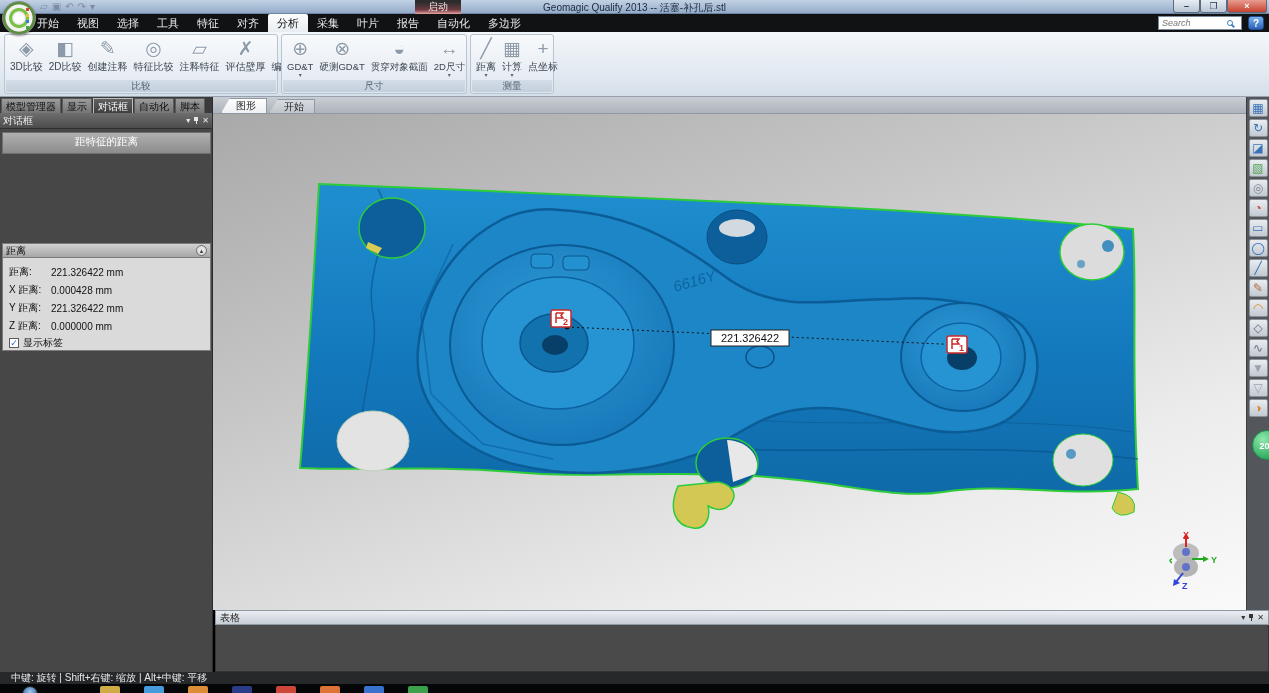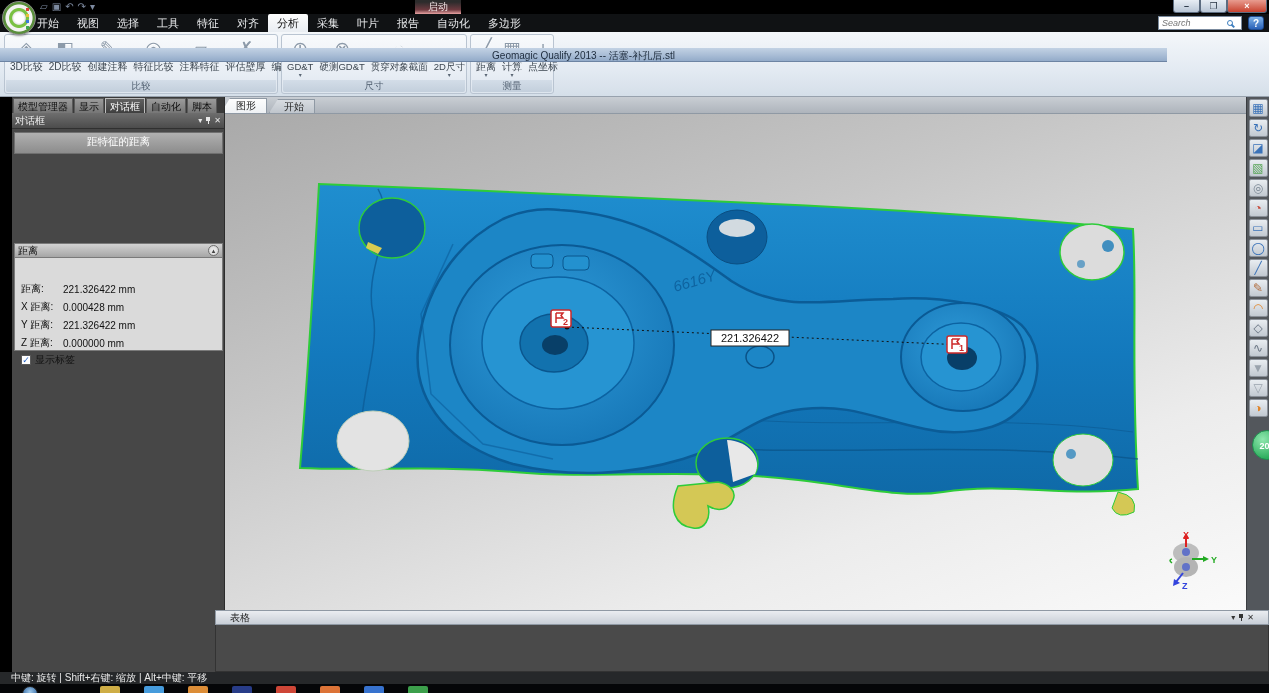--- a/index.html
+++ b/index.html
@@ -1,21 +1,21 @@
 <!DOCTYPE html>
 <html><head>
 <meta charset="utf-8">
 <style>
   * { margin:0; padding:0; box-sizing:border-box; }
   html,body { width:1269px; height:693px; overflow:hidden;
     font-family:"Liberation Sans","DejaVu Sans",sans-serif; background:#000; }
   
-  #titlebar { position:absolute; left:0; top:0; width:1167px; height:14px;
+  #titlebar { position:absolute; left:0; top:0; width:1269px; height:14px;
     background:linear-gradient(180deg,#c2d2e4 0%,#a9bdd6 55%,#93abc9 100%);
-    border-bottom:1px solid #6d84a3; z-index:30;margin-top:48px; }
+    border-bottom:1px solid #6d84a3; z-index:30; }
   #app-logo { position:absolute; left:2px; top:1px; width:34px; height:34px; border-radius:50%;
     background:radial-gradient(circle at 50% 50%, #ffffff 0 20%, #e8e8e8 28%, #7ac143 32% 42%, #f2f2f2 46% 58%, #5a8f3c 62% 78%, #dfe8dc 82%);
     border:1px solid #8a8a8a; z-index:40; box-shadow:0 1px 2px rgba(0,0,0,.4); }
   #app-logo .dot { position:absolute; width:3px; height:3px; right:6px; }
   #qat { position:absolute; left:40px; top:1px; height:12px; display:flex; gap:4px; z-index:35; }
   #qat .qicon { font-size:10px; line-height:12px; color:#7d8aa0; cursor:default; }
   #window-title { position:absolute; left:0; right:0; top:1px; text-align:center; font-size:10px;
     color:#1d2b3c; z-index:31; }
   #win-buttons { position:absolute; right:2px; top:0; display:flex; z-index:36; }
   .winbtn { width:27px; height:13px; border:1px solid #5c6c80; border-top:none; border-radius:0 0 3px 3px;
@@ -54,21 +54,21 @@
   .rbtn .ricon { font-size:19px; line-height:24px; height:24px; color:#8c9aa9;
     text-shadow:0 1px 0 #fff; }
   .rbtn .rlabel { font-size:10px; color:#3c4650; white-space:nowrap; line-height:11px; }
   .rbtn .menu-arrow { visibility:hidden; font-size:6px; color:#5a6674; line-height:6px; }
   .rbtn.has-menu .menu-arrow { visibility:visible; }
   .rgroup .gtitle { position:absolute; left:1px; right:1px; bottom:1px; height:12px; text-align:center;
     font-size:9.5px; color:#4e5d6e; background:linear-gradient(180deg,#d3dde8,#c3cfdc);
     border-radius:0 0 2px 2px; line-height:12px; }
   
   #left-panel { position:absolute; left:0; top:97px; width:213px; height:575px; background:#474747;
-    border-right:1px solid #2c2c2c; z-index:10;margin-left:12px; }
+    border-right:1px solid #2c2c2c; z-index:10; }
   #lp-tabs { display:flex; gap:1px; padding:1px 0 0 1px; height:16px; background:#3a3a3a; }
   .lptab { font-size:10px; padding:1px 4px; color:#0e0e0e; line-height:13px;
     background:linear-gradient(180deg,#9b9b9b,#767676); border:1px solid #5a5a5a; border-bottom:none; white-space:nowrap; }
   .lptab.active { background:linear-gradient(180deg,#606060,#3f3f3f); color:#fff; border-color:#bdbdbd; }
   #lp-header { height:16px; background:linear-gradient(180deg,#6e6e6e,#4c4c4c);
     border-bottom:1px solid #303030; display:flex; align-items:center; padding:0 3px; }
   #lp-header .ph-title { flex:1; font-size:10px; color:#f0f0f0; }
   .ph-icons { display:flex; gap:4px; align-items:center; }
   .ph-ic { font-size:8px; color:#e8e8e8; line-height:10px; }
   .pin { width:4px; height:7px; position:relative; }
@@ -119,21 +119,21 @@
     border-left:1px solid #3a3d41; overflow:hidden; z-index:12; }
   .vicon { width:19px; height:18px; margin:2px auto 0 auto; border-radius:2px;
     background:linear-gradient(180deg,#e9edf1,#c2c9d1); border:1px solid #8a9099;
     font-size:12px; line-height:16px; text-align:center; }
   #zoom-badge { position:absolute; left:5px; top:333px; width:30px; height:30px; border-radius:50%;
     background:radial-gradient(circle at 35% 30%,#8fe8ae,#2fae5f 70%); border:1px solid #1f8f4f;
     color:#fff; font-size:9px; font-weight:bold; text-align:center; line-height:30px; }
   
   #bottom-panel { position:absolute; left:215px; top:610px; width:1054px; height:62px; z-index:11; }
   #bp-header { height:15px; background:linear-gradient(180deg,#eaedf1,#c9cfd7); border:1px solid #8f99a4;
-    display:flex; align-items:center; padding:0 14px; }
+    display:flex; align-items:center; padding:0 4px; }
   #bp-header .ph-title { flex:1; font-size:10px; color:#222; }
   #bp-header .ph-ic { color:#333; }
   #bp-header .pin::before, #bp-header .pin::after { background:#333; }
   #bp-body { height:47px; background:#4a4a4a; border:1px solid #333; border-top:none; }
   
   #statusbar { position:absolute; left:0; top:672px; width:1269px; height:12px; background:#26282a;
     color:#e8e8e8; font-size:10px; line-height:12px; padding-left:11px; z-index:40; }
   #taskbar { position:absolute; left:0; top:684px; width:1269px; height:9px; background:#050608; z-index:41; overflow:hidden; }
   #start-orb { position:absolute; left:22px; top:2px; width:16px; height:16px; border-radius:50%;
     background:radial-gradient(circle at 50% 35%,#9fc8ea,#3a6ea8 70%); border:1px solid #222; }
@@ -304,21 +304,21 @@
     </span>
   </div>
   <div id="dialog">
     <div id="dlg-title">距特征的距离</div>
   </div>
   <div class="section" style="top:146px;">
     <div class="sec-head">
       <span class="st">距离</span>
       <span class="collapse-btn">▴</span>
     </div>
-    <div class="sec-body" style="height:93px; padding-top:22px;">
+    <div class="sec-body" style="height:93px; padding-top:5px;">
       <div>
           <div class="dist-row">
           <span class="k">距离:</span>
           <span class="v">221.326422 mm</span>
         </div>
           <div class="dist-row">
           <span class="k">X 距离:</span>
           <span class="v">0.000428 mm</span>
         </div>
           <div class="dist-row">

